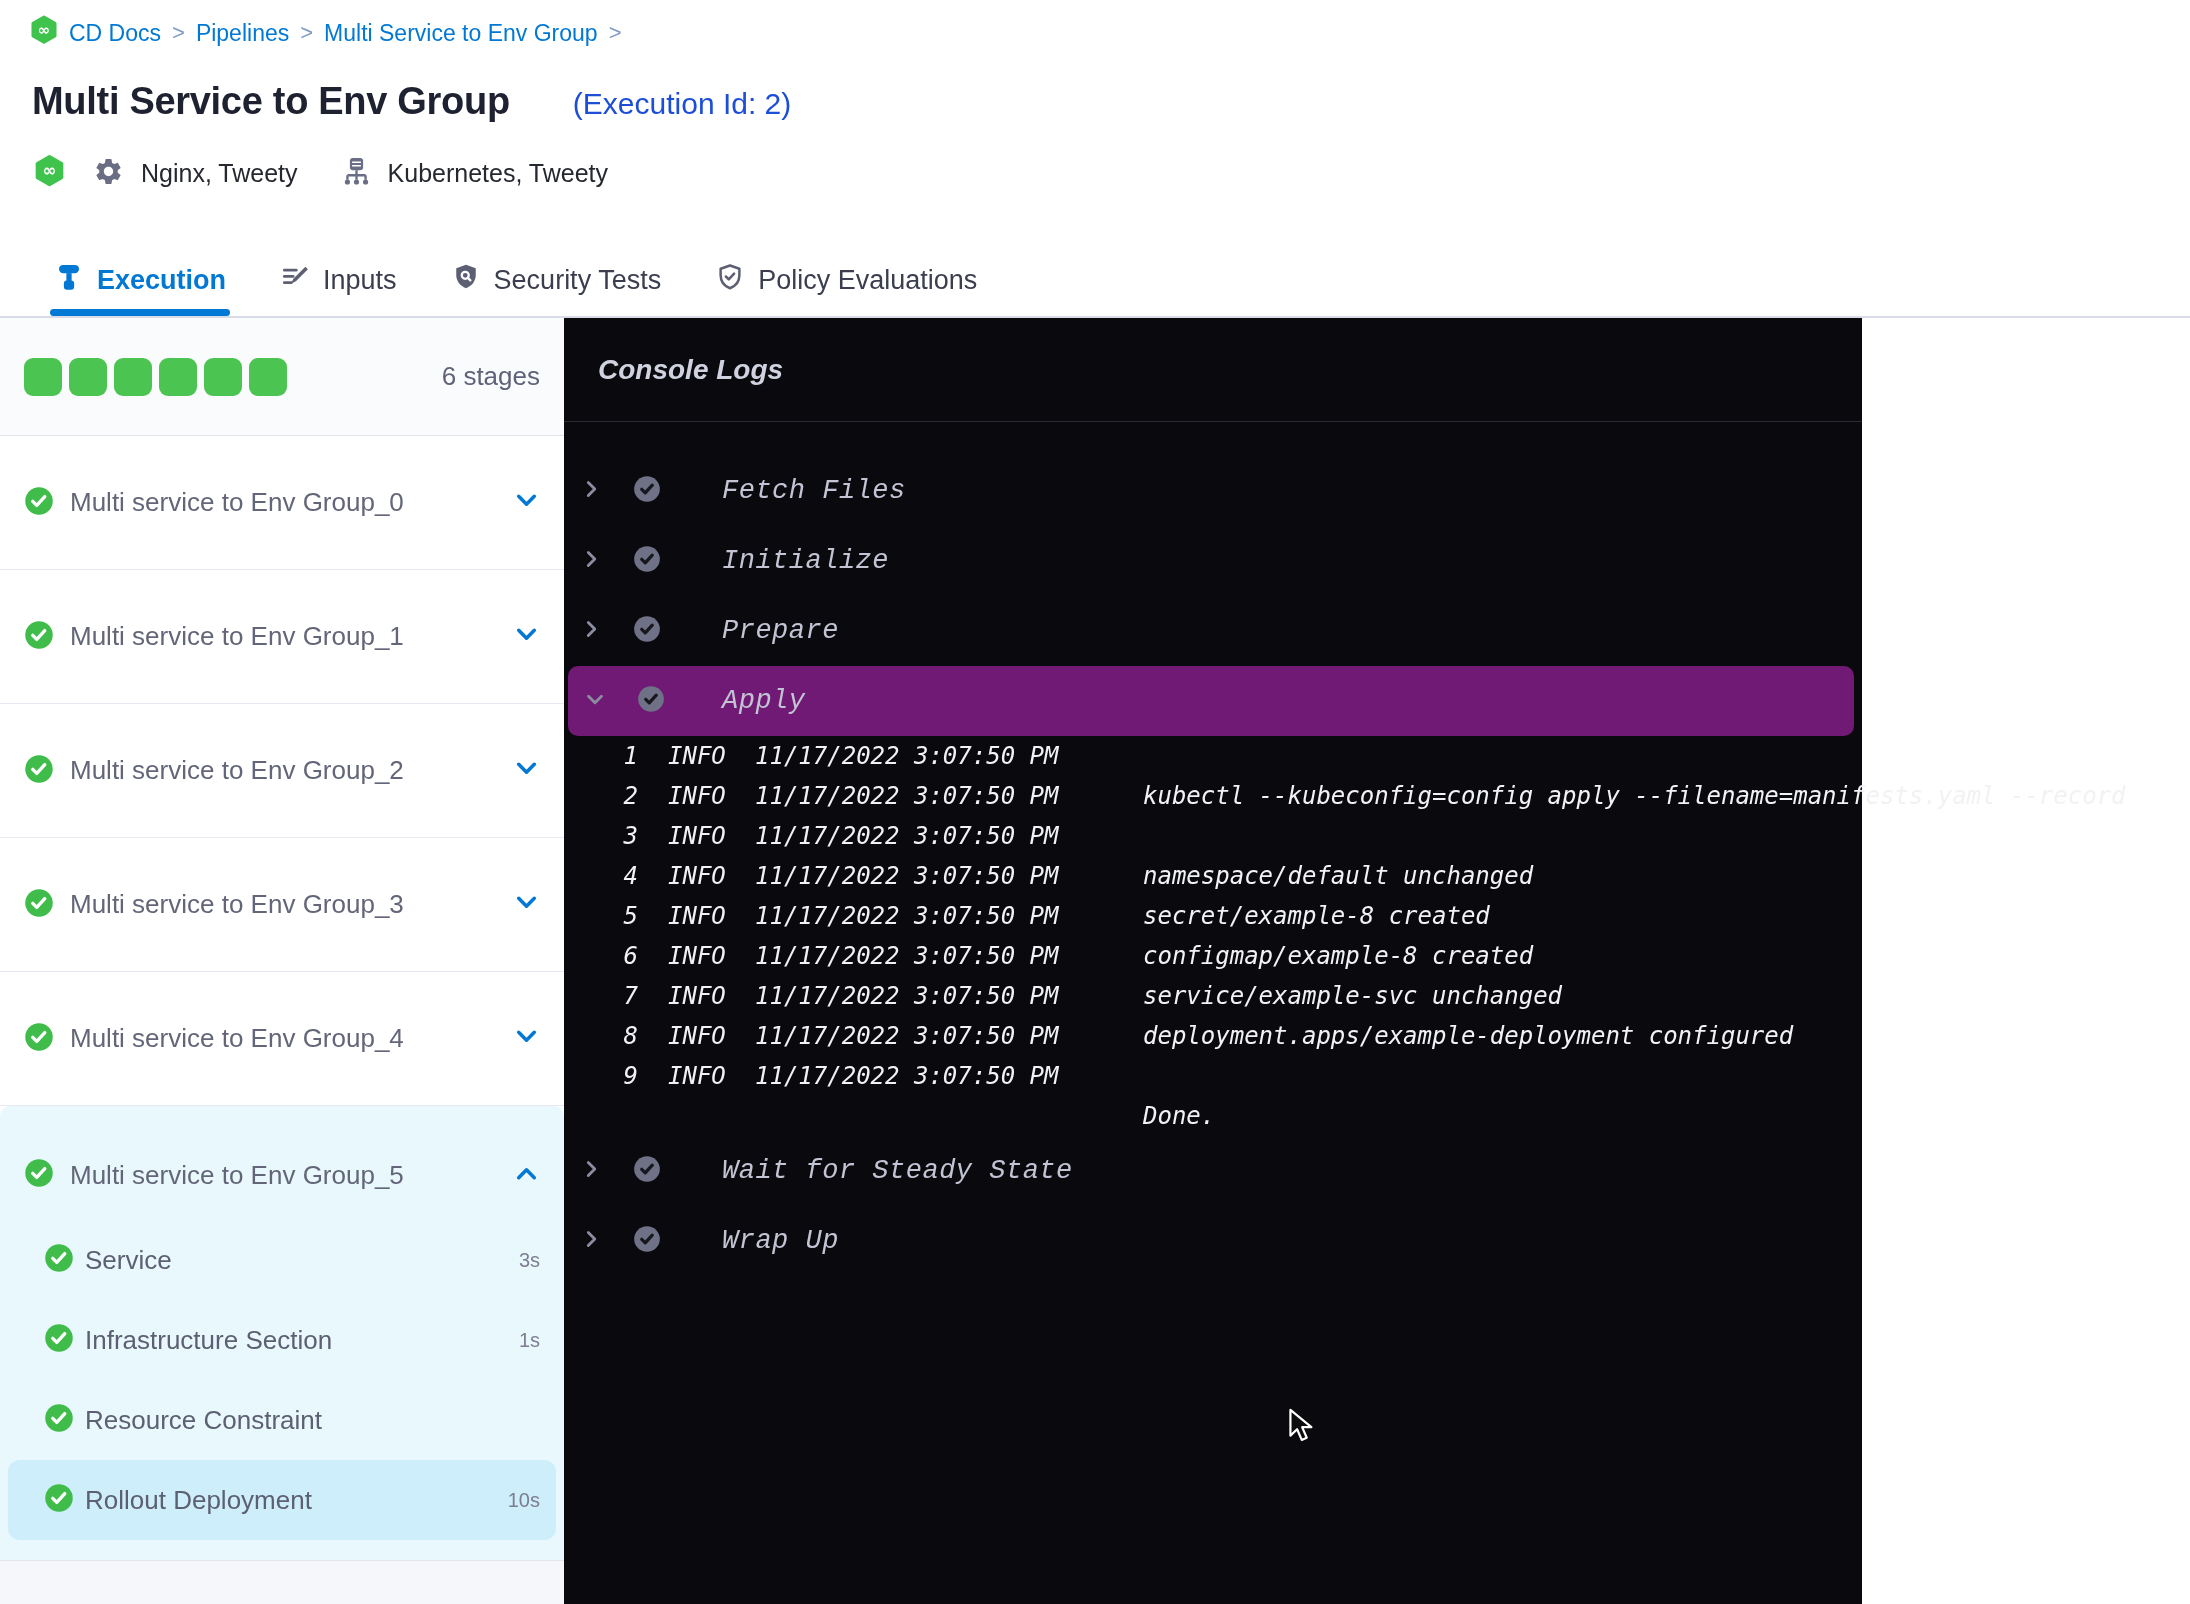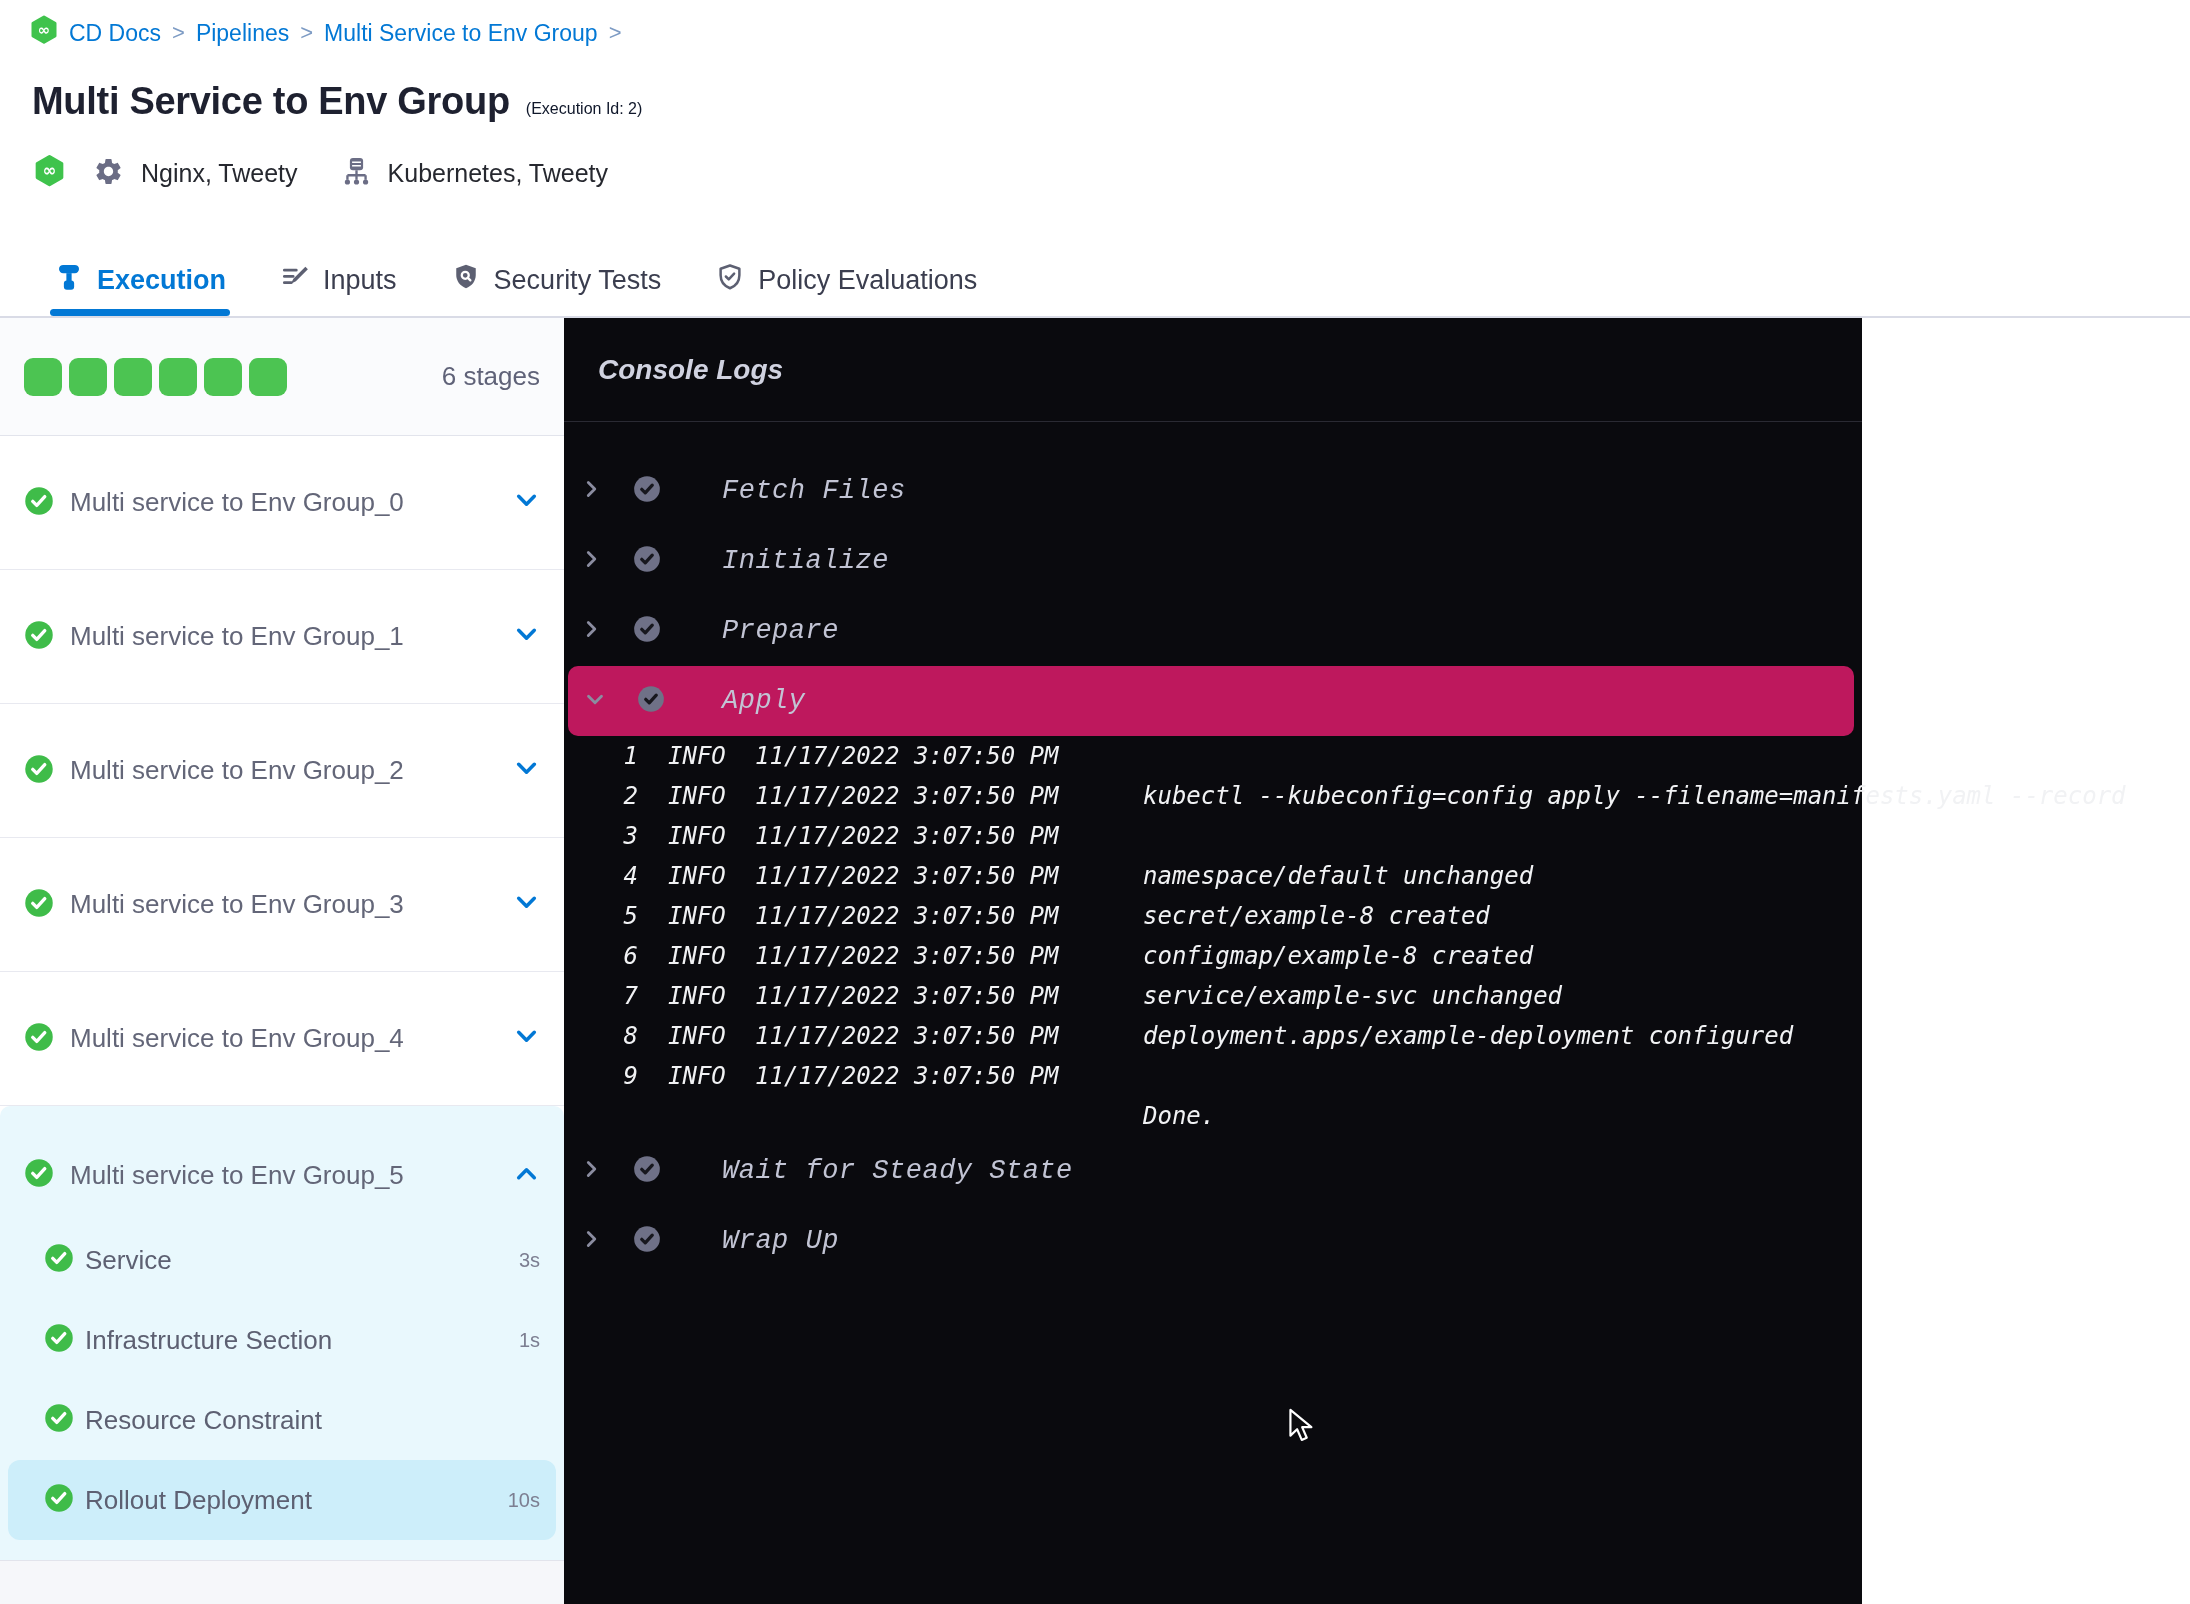--- a/index.html
+++ b/index.html
@@ -7,21 +7,21 @@
   body { font-family:"Liberation Sans", sans-serif; background:#ffffff; position:relative; }
   .page { position:absolute; left:0; top:0; width:2190px; height:1604px; background:#fff; }
 
   
   .header { position:absolute; left:0; top:0; width:2190px; height:245px; background:#fff; }
   .breadcrumb { position:absolute; left:30px; top:16px; height:34px; display:flex; align-items:center; gap:11px; font-size:23px; }
   .crumb-link { color:#0278d5; cursor:pointer; white-space:nowrap; }
   .crumb-sep { color:#7d9bc4; font-size:22px; }
   .title-row { position:absolute; left:32px; top:80px; display:flex; align-items:baseline; gap:16px; }
   .page-title { font-size:38px; font-weight:bold; color:#1e2130; letter-spacing:-0.3px; }
-  .exec-id { font-size:16px; color:#0f172a; }
+  .exec-id { font-size:30px; color:#1d4ed8;margin-left:47px; }
   .meta-row { position:absolute; left:34px; top:152px; height:42px; display:flex; align-items:center; }
   .meta-text { font-size:25px; color:#26282f; }
   .icon { display:inline-block; flex:none; }
 
   
   .tabbar { position:absolute; left:0; top:245px; width:2190px; height:73px; background:#fff; border-bottom:2px solid #d9dbe6; display:flex; align-items:center; padding-left:50px; gap:46px; }
   .tab { position:relative; height:71px; display:flex; align-items:center; gap:13px; font-size:27px; color:#3b3e4f; padding:0 4px; cursor:pointer; }
   .tab.active { color:#0278d5; font-weight:bold; }
   .tab.active::after { content:""; position:absolute; left:0; right:0; bottom:0; height:7px; border-radius:4px; background:#0278d5; }
 
@@ -41,21 +41,21 @@
   .substep.selected { margin:0 8px; padding-left:36px; padding-right:16px; background:#cdeefa; border-radius:12px; }
   .duration { font-size:20px; color:#7c7e91; }
   .sidebar-footer { height:44px; background:#f6f7fa; border-top:1px solid #e2e4ec; }
 
   
   .console { position:absolute; left:564px; top:318px; width:1298px; height:1286px; background:#0a0a0e;font-style:italic; }
   .console-header { height:104px; border-bottom:1px solid #2a2a33; display:flex; align-items:center; padding-left:34px; }
   .console-title { font-size:28px; font-weight:bold; color:#d0d2e0; }
   .console-body { padding-top:34px; }
   .console-step { position:relative; height:70px; cursor:pointer; }
-  .console-step.expanded { background:#be185d; border-radius:10px; margin:0 8px 0 4px; }
+  .console-step.expanded { background:#701a75; border-radius:10px; margin:0 8px 0 4px; }
   .step-chevron { position:absolute; left:14px; top:50%; transform:translateY(-50%); }
   .step-check { position:absolute; left:69px; top:50%; transform:translateY(-50%); }
   .step-label { position:absolute; left:158px; top:50%; transform:translateY(-50%); font-family:"Liberation Mono", monospace; font-size:27px; color:#c2c4d4; white-space:nowrap; letter-spacing:0.5px; }
   .console-step.expanded .step-label { left:154px; }
   .log-line { position:relative; height:40px; font-family:"DejaVu Sans Mono", monospace; font-size:24px; color:#f1f2f4; }
   .log-line span { position:absolute; top:50%; transform:translateY(-50%); white-space:pre; }
   .log-num { left:28px; width:46px; text-align:right; }
   .log-level { left:104px; }
   .log-ts { left:191px; }
   .log-msg { left:579px; }

